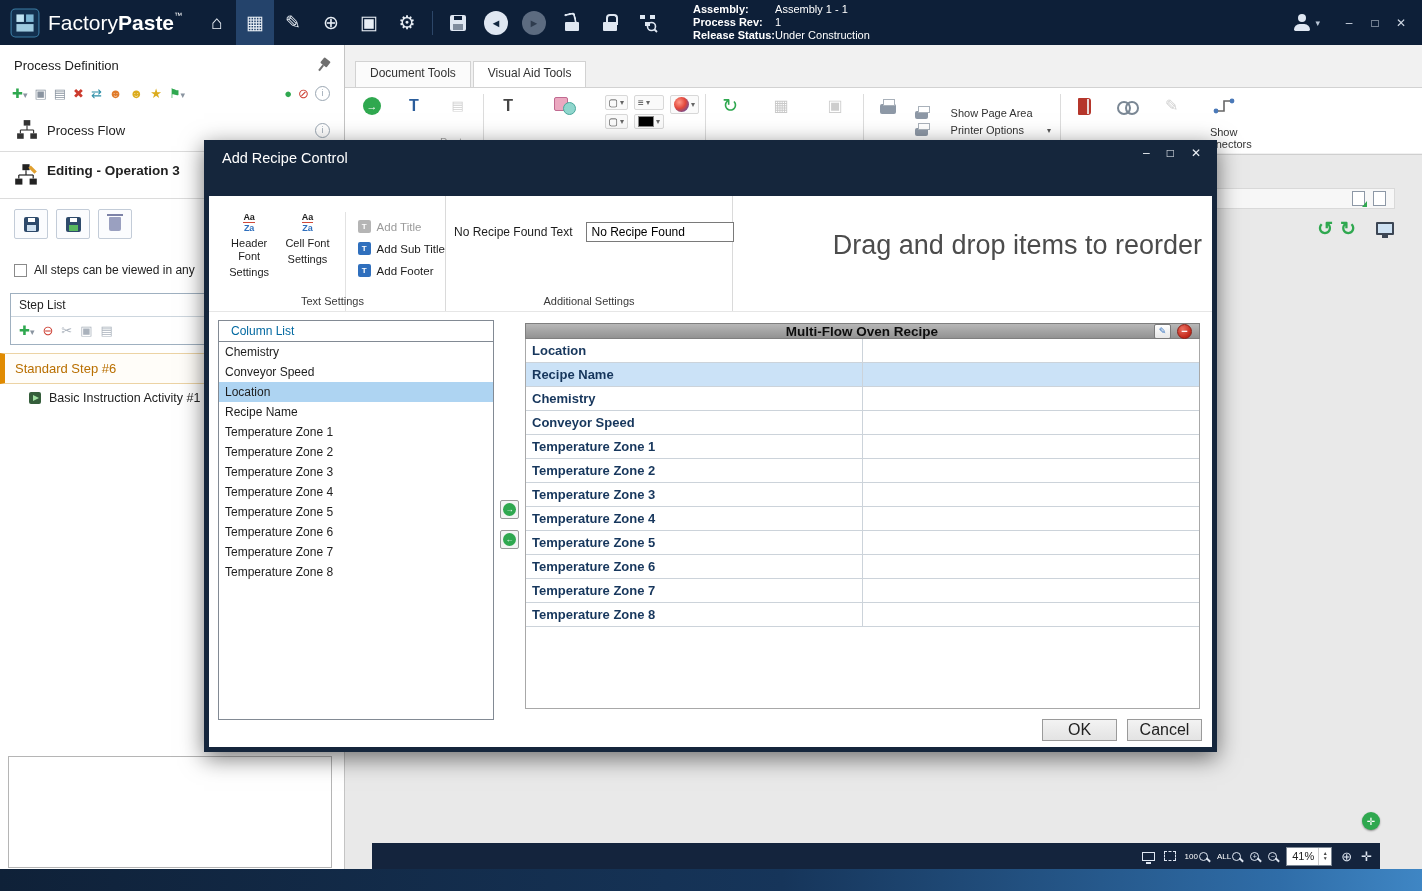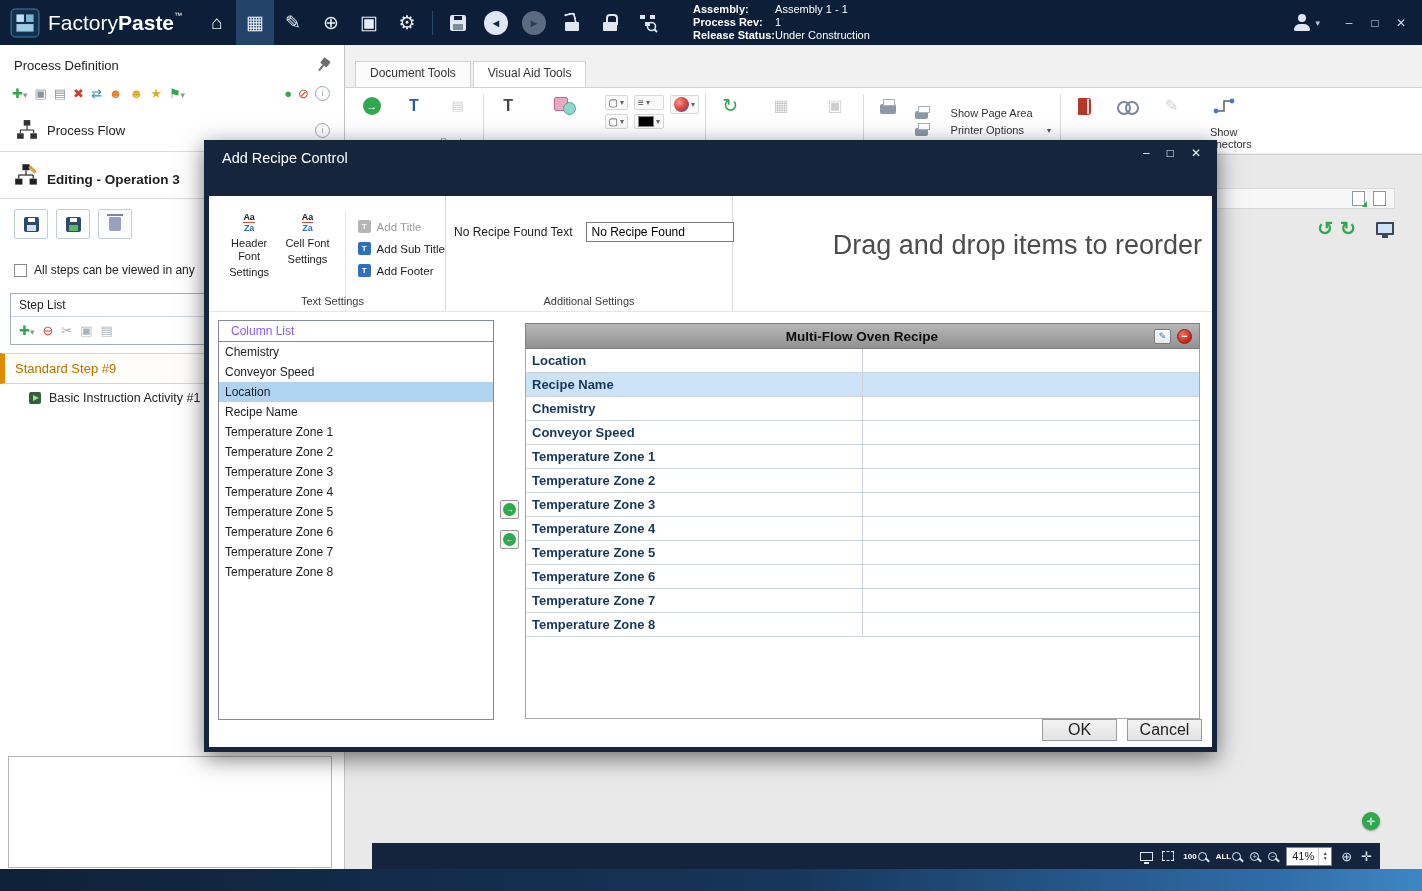--- a/index.html
+++ b/index.html
@@ -48,21 +48,21 @@
   .pin::after { content:""; position:absolute; left:4px; top:7px; width:2px; height:7px; background:#6f6f6f; }
   .lp-toolbar { display:flex; align-items:center; gap:7px; padding:7px 14px 6px 12px; }
   .ic { font-size:13px; line-height:16px; font-style:normal; }
   .ic.sm { font-size:9px; }
   .c-green { color:#2fa84f; } .c-red { color:#cc3b2e; } .c-gray { color:#8a94a0; }
   .c-orange { color:#e07b2a; } .c-gold { color:#dcac1e; } .c-teal { color:#2e8fa8; } .c-dim { color:#aab2bc; }
   .lp-toolbar .right-cluster { margin-left:auto; display:flex; gap:6px; }
   .lp-flow-row { display:flex; align-items:center; gap:9px; padding:10px 14px 10px 16px; }
   .lp-flow-row .lbl { font-size:13px; font-weight:400; color:#222; }
   .lp-flow-row .end { margin-left:auto; }
-  .lp-editing { display:flex; align-items:flex-end; gap:9px; padding:11px 14px; border-top:1px solid #dcdcdc; border-bottom:1px solid #dcdcdc; }
+  .lp-editing { display:flex; align-items:flex-start; gap:9px; padding:11px 14px; border-top:1px solid #dcdcdc; border-bottom:1px solid #dcdcdc; }
   .lp-editing .lbl { font-size:13.5px; font-weight:700; color:#222; }
   .lp-btnrow { display:flex; gap:8px; padding:10px 14px; }
   .tool-btn { width:34px; height:30px; border:1px solid #c3ccd8; background:#fbfcfe; display:flex; align-items:center; justify-content:center; border-radius:2px; }
   .floppy2 { width:15px; height:15px; background:#2e4a6b; border-radius:2px; position:relative; }
   .floppy2::before { content:""; position:absolute; left:4px; top:1px; width:7px; height:4px; background:#fff; }
   .floppy2::after { content:""; position:absolute; left:3px; bottom:1px; width:9px; height:6px; background:#cfe0f0; }
   .floppy2.green::after { background:#59b85f; }
   .trash { width:12px; height:14px; position:relative; background:#9aa0c0; border-radius:1px 1px 2px 2px; }
   .trash::before { content:""; position:absolute; left:-2px; top:-3px; width:16px; height:2px; background:#7d83a8; }
   .lp-check { display:flex; align-items:center; gap:7px; padding:14px 14px 6px; font-size:12px; color:#222; white-space:nowrap; overflow:hidden; }
@@ -112,21 +112,21 @@
   .doc-ic { width:13px; height:15px; border:1px solid #8d98a6; background:#fff; position:relative; }
   .doc-ic.green::after { content:""; position:absolute; right:-3px; bottom:-2px; width:0; height:0; border-left:5px solid transparent; border-bottom:6px solid #2fa84f; }
   .doc-float-icons { position:absolute; top:62px; right:28px; display:flex; align-items:center; gap:7px; }
   .g-arrow { font-size:19px; color:#2fa84f; font-weight:700; font-style:normal; }
   .monitor { width:18px; height:13px; border:2px solid #3c4654; background:#cfe2f3; border-radius:1px; position:relative; }
   .monitor::after { content:""; position:absolute; left:4px; bottom:-5px; width:6px; height:3px; background:#3c4654; }
   .statusbar { position:absolute; left:27px; right:42px; bottom:0; height:26px; background:#14243d; display:flex; align-items:center; justify-content:flex-end; gap:9px; padding-right:8px; color:#fff; }
   .sb-monitor { width:13px; height:9px; border:1.5px solid #dfe7f2; position:relative; }
   .sb-monitor::after { content:""; position:absolute; left:3px; bottom:-4px; width:5px; height:2px; background:#dfe7f2; }
   .sb-select { width:12px; height:10px; border:1px dashed #dfe7f2; }
-  .sb-zoomtxt { display:flex; align-items:flex-end; gap:1px; font-size:8px; font-weight:700; color:#fff; }
+  .sb-zoomtxt { display:flex; align-items:flex-end; gap:1px; font-size:8px; font-weight:400; color:#fff; }
   .mag { width:9px; height:9px; border:1.5px solid #dfe7f2; border-radius:50%; position:relative; display:inline-flex; align-items:center; justify-content:center; font-size:7px; line-height:7px; color:#dfe7f2; }
   .mag::after { content:""; position:absolute; width:5px; height:1.5px; background:#dfe7f2; transform:rotate(45deg); right:-4px; bottom:-1px; }
   .zoom-box { width:46px; height:19px; background:#fff; border:1px solid #7c8794; display:flex; color:#222; }
   .zoom-box .zb-val { flex:1; font-size:11px; padding:2px 0 0 5px; }
   .zoom-box .zb-spin { width:13px; border-left:1px solid #ccc; display:flex; flex-direction:column; align-items:center; justify-content:center; }
   .zoom-box .zb-spin i { font-size:5px; line-height:5px; color:#444; font-style:normal; }
   .sb-glyph { font-size:13px; color:#dfe7f2; font-style:normal; }
   .fit-btn { position:absolute; top:657px; right:42px; width:18px; height:18px; border-radius:50%; background:#2fa84f; color:#fff; font-size:10px; display:flex; align-items:center; justify-content:center; box-shadow:0 1px 2px rgba(0,0,0,.4); }
 
   
@@ -146,28 +146,28 @@
   .dlg-stack { margin-left:8px; padding:8px 0 0 12px; border-left:1px solid #e2e2e2; display:flex; flex-direction:column; gap:9px; }
   .stack-btn { display:flex; align-items:center; gap:6px; font-size:11.5px; color:#1d1d1d; white-space:nowrap; }
   .stack-btn.disabled { color:#9a9a9a; }
   .t-tile { width:13px; height:13px; background:#2f6fbd; color:#fff; font-size:8px; font-weight:700; display:flex; align-items:center; justify-content:center; border-radius:2px; font-style:normal; }
   .t-tile.gray { background:#b5b5b5; }
   .nr-row { display:flex; align-items:center; gap:13px; padding-left:8px; }
   .nr-row label { font-size:12px; color:#1d1d1d; white-space:nowrap; }
   .nr-input { width:148px; height:20px; border:1px solid #7a7a7a; font-size:12px; padding:1px 5px; font-family:"Liberation Sans", sans-serif; }
   .drag-hint { position:absolute; right:10px; top:34px; font-size:27px; color:#4c4c4c; }
   .col-list { position:absolute; left:9px; top:124px; width:276px; height:400px; border:1px solid #828a94; background:#fff; }
-  .col-list-header { height:21px; line-height:21px; padding-left:12px; font-size:12px; color:#8b5cf6; border-bottom:1px solid #828a94; }
+  .col-list-header { height:21px; line-height:21px; padding-left:12px; font-size:12px; color:#0369a1; border-bottom:1px solid #828a94; }
   .col-item { height:20px; line-height:20px; padding-left:6px; font-size:12px; color:#1d1d1d; white-space:nowrap; }
   .col-item.selected { background:#aed4f2; }
   .move-col { position:absolute; left:291px; top:304px; display:flex; flex-direction:column; gap:11px; }
   .move-btn { width:19px; height:19px; border:1px solid #9a9a9a; border-radius:2px; background:#f4f4f4; display:flex; align-items:center; justify-content:center; }
   .move-btn .mc { width:13px; height:13px; border-radius:50%; background:#2fa84f; color:#fff; font-size:8px; font-weight:700; display:flex; align-items:center; justify-content:center; font-style:normal; }
   .rt { position:absolute; left:316px; top:127px; width:675px; height:397px; }
-  .rt-header { height:26px; background:linear-gradient(#b7b7b7,#929292); border:1px solid #7f7f7f; display:flex; align-items:center; }
+  .rt-header { height:16px; background:linear-gradient(#b7b7b7,#929292); border:1px solid #7f7f7f; display:flex; align-items:center; }
   .rt-title { flex:1; text-align:center; font-size:13.5px; font-weight:700; color:#0d0d0d; padding-left:44px; }
   .rt-hbtns { display:flex; gap:6px; margin-right:7px; }
   .rt-edit { width:17px; height:15px; background:linear-gradient(#fff,#e6e6e6); border:1px solid #7a7a7a; border-radius:2px; display:flex; align-items:center; justify-content:center; font-size:9px; color:#2f6fbd; }
   .rt-remove { width:15px; height:15px; border-radius:50%; background:radial-gradient(circle at 35% 30%, #ea6e5f, #c3281a 70%); border:1px solid #8d1f16; color:#fff; font-size:11px; line-height:12px; font-weight:700; display:flex; align-items:center; justify-content:center; }
   .rt-body { height:370px; border:solid #a8a8a8; border-width:0 1px 1px; background:#fff; }
   .rt-row { display:flex; height:24px; border-bottom:1px solid #ccd3da; }
   .rt-row.selected { background:#cbe2f7; }
   .rt-cell-name { width:337px; border-right:1px solid #ccd3da; padding-left:6px; font-size:13px; font-weight:700; color:#16365c; line-height:23px; white-space:nowrap; }
   .rt-cell-value { flex:1; }
   .dlg-footer { position:absolute; right:10px; bottom:6px; display:flex; gap:10px; }
@@ -335,21 +335,21 @@
     <div class="steplist-box">
       <div class="sl-header">Step List</div>
       <div class="sl-toolbar">
         <span><i class="ic c-green">✚</i><i class="ic sm c-gray">▾</i></span>
         <i class="ic c-red">⊖</i>
         <i class="ic c-dim">✂</i>
         <i class="ic c-dim">▣</i>
         <i class="ic c-dim">▤</i>
       </div>
     </div>
-    <div class="step-row">Standard Step #9</div>
+    <div class="step-row">Standard Step #6</div>
     <div class="activity-row">
       <svg width="14" height="14" viewBox="0 0 14 14">
           <rect x="1" y="1" width="12" height="12" rx="2" fill="#355e3b"></rect>
           <polygon points="5,4 11,7 5,10" fill="#9fe0a0"></polygon>
         </svg>
       <span>Basic Instruction Activity #1</span>
     </div>
     <div class="lp-bottom-box"></div>
   </aside>
 

